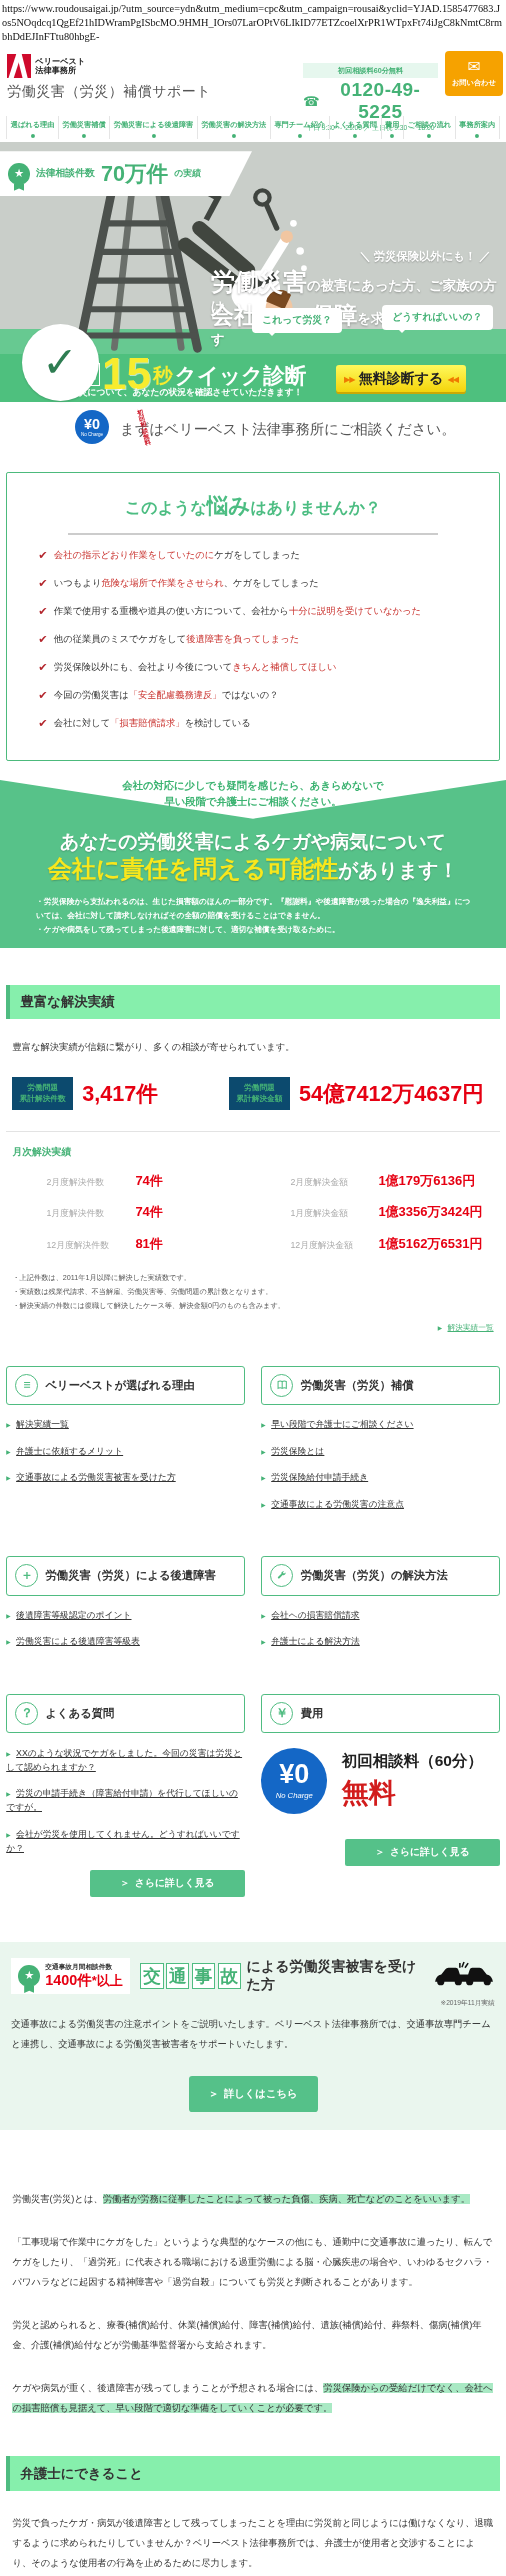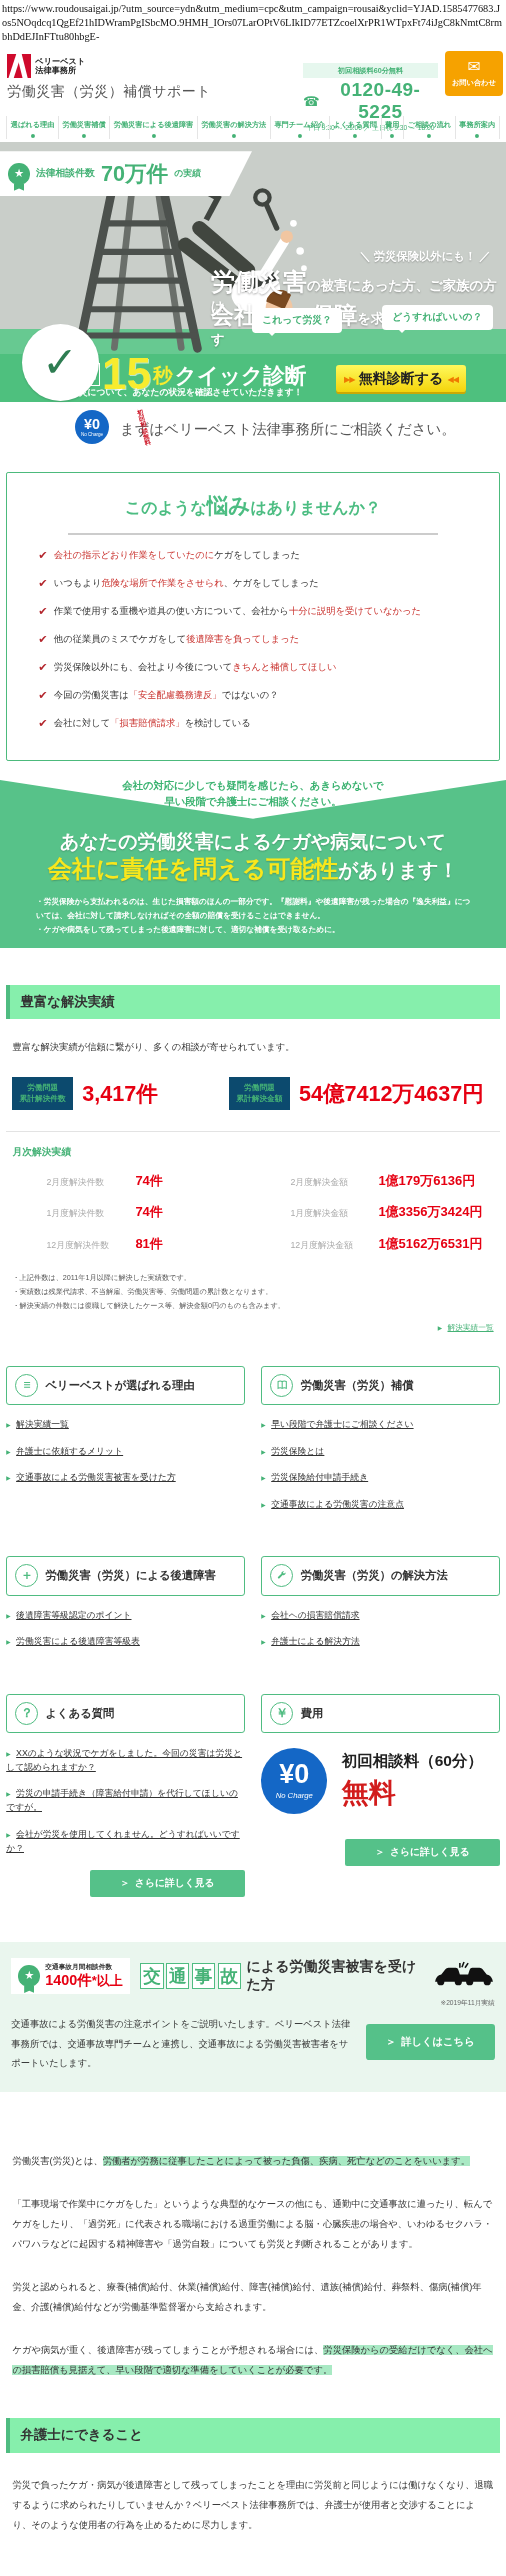--- a/index.html
+++ b/index.html
@@ -171,21 +171,21 @@
   .traffic-badge { background:#fff; padding:4.1px 7.2px; display:flex; align-items:center; gap:5.2px; flex:0 0 auto; }
   .tb-label { font-size:6.7px; font-weight:bold; color:#333; }
   .tb-value { color:#e60012; font-size:14.4px; font-weight:bold; line-height:1; }
   .tb-suffix { color:#e60012; font-size:13px; font-weight:bold; }
   .traffic-title { display:flex; align-items:center; gap:1px; }
   .tchar { width:26px; height:26px; border:1.5px solid #4fbc81; background:#fff; color:#45b276; font-size:17.5px;
            font-weight:bold; display:flex; align-items:center; justify-content:center; margin-right:1.5px; }
   .t-rest { font-size:14px; font-weight:bold; color:#333; margin-left:3.1px; }
   .car-icon { margin-left:auto; flex:0 0 auto; }
   .traffic-note { text-align:right; color:#666; font-size:6.7px; margin-top:5.2px; }
-  .traffic-body { display:flex; align-items:flex-start; gap:13.4px; margin-top:7.2px; }
+  .traffic-body { display:flex; align-items:center; gap:13.4px; margin-top:7.2px;flex-direction:column; }
   .traffic-text { font-size:9.3px; line-height:2.1; flex:1; }
   .traffic-btn { flex:0 0 auto; width:129px; height:36px; background:#55c189; border-radius:3.1px; color:#fff;
                  font-size:10.3px; font-weight:bold; display:flex; align-items:center; justify-content:center;
                  gap:5.2px; margin-top:8.2px; cursor:pointer; }
 
   
   .article { padding-top:37px; }
   .article p { margin:23px 12.4px 0 12.4px; font-size:9.3px; line-height:2.15; }
   .hl { background:#a9e9c4; }
 </style>

